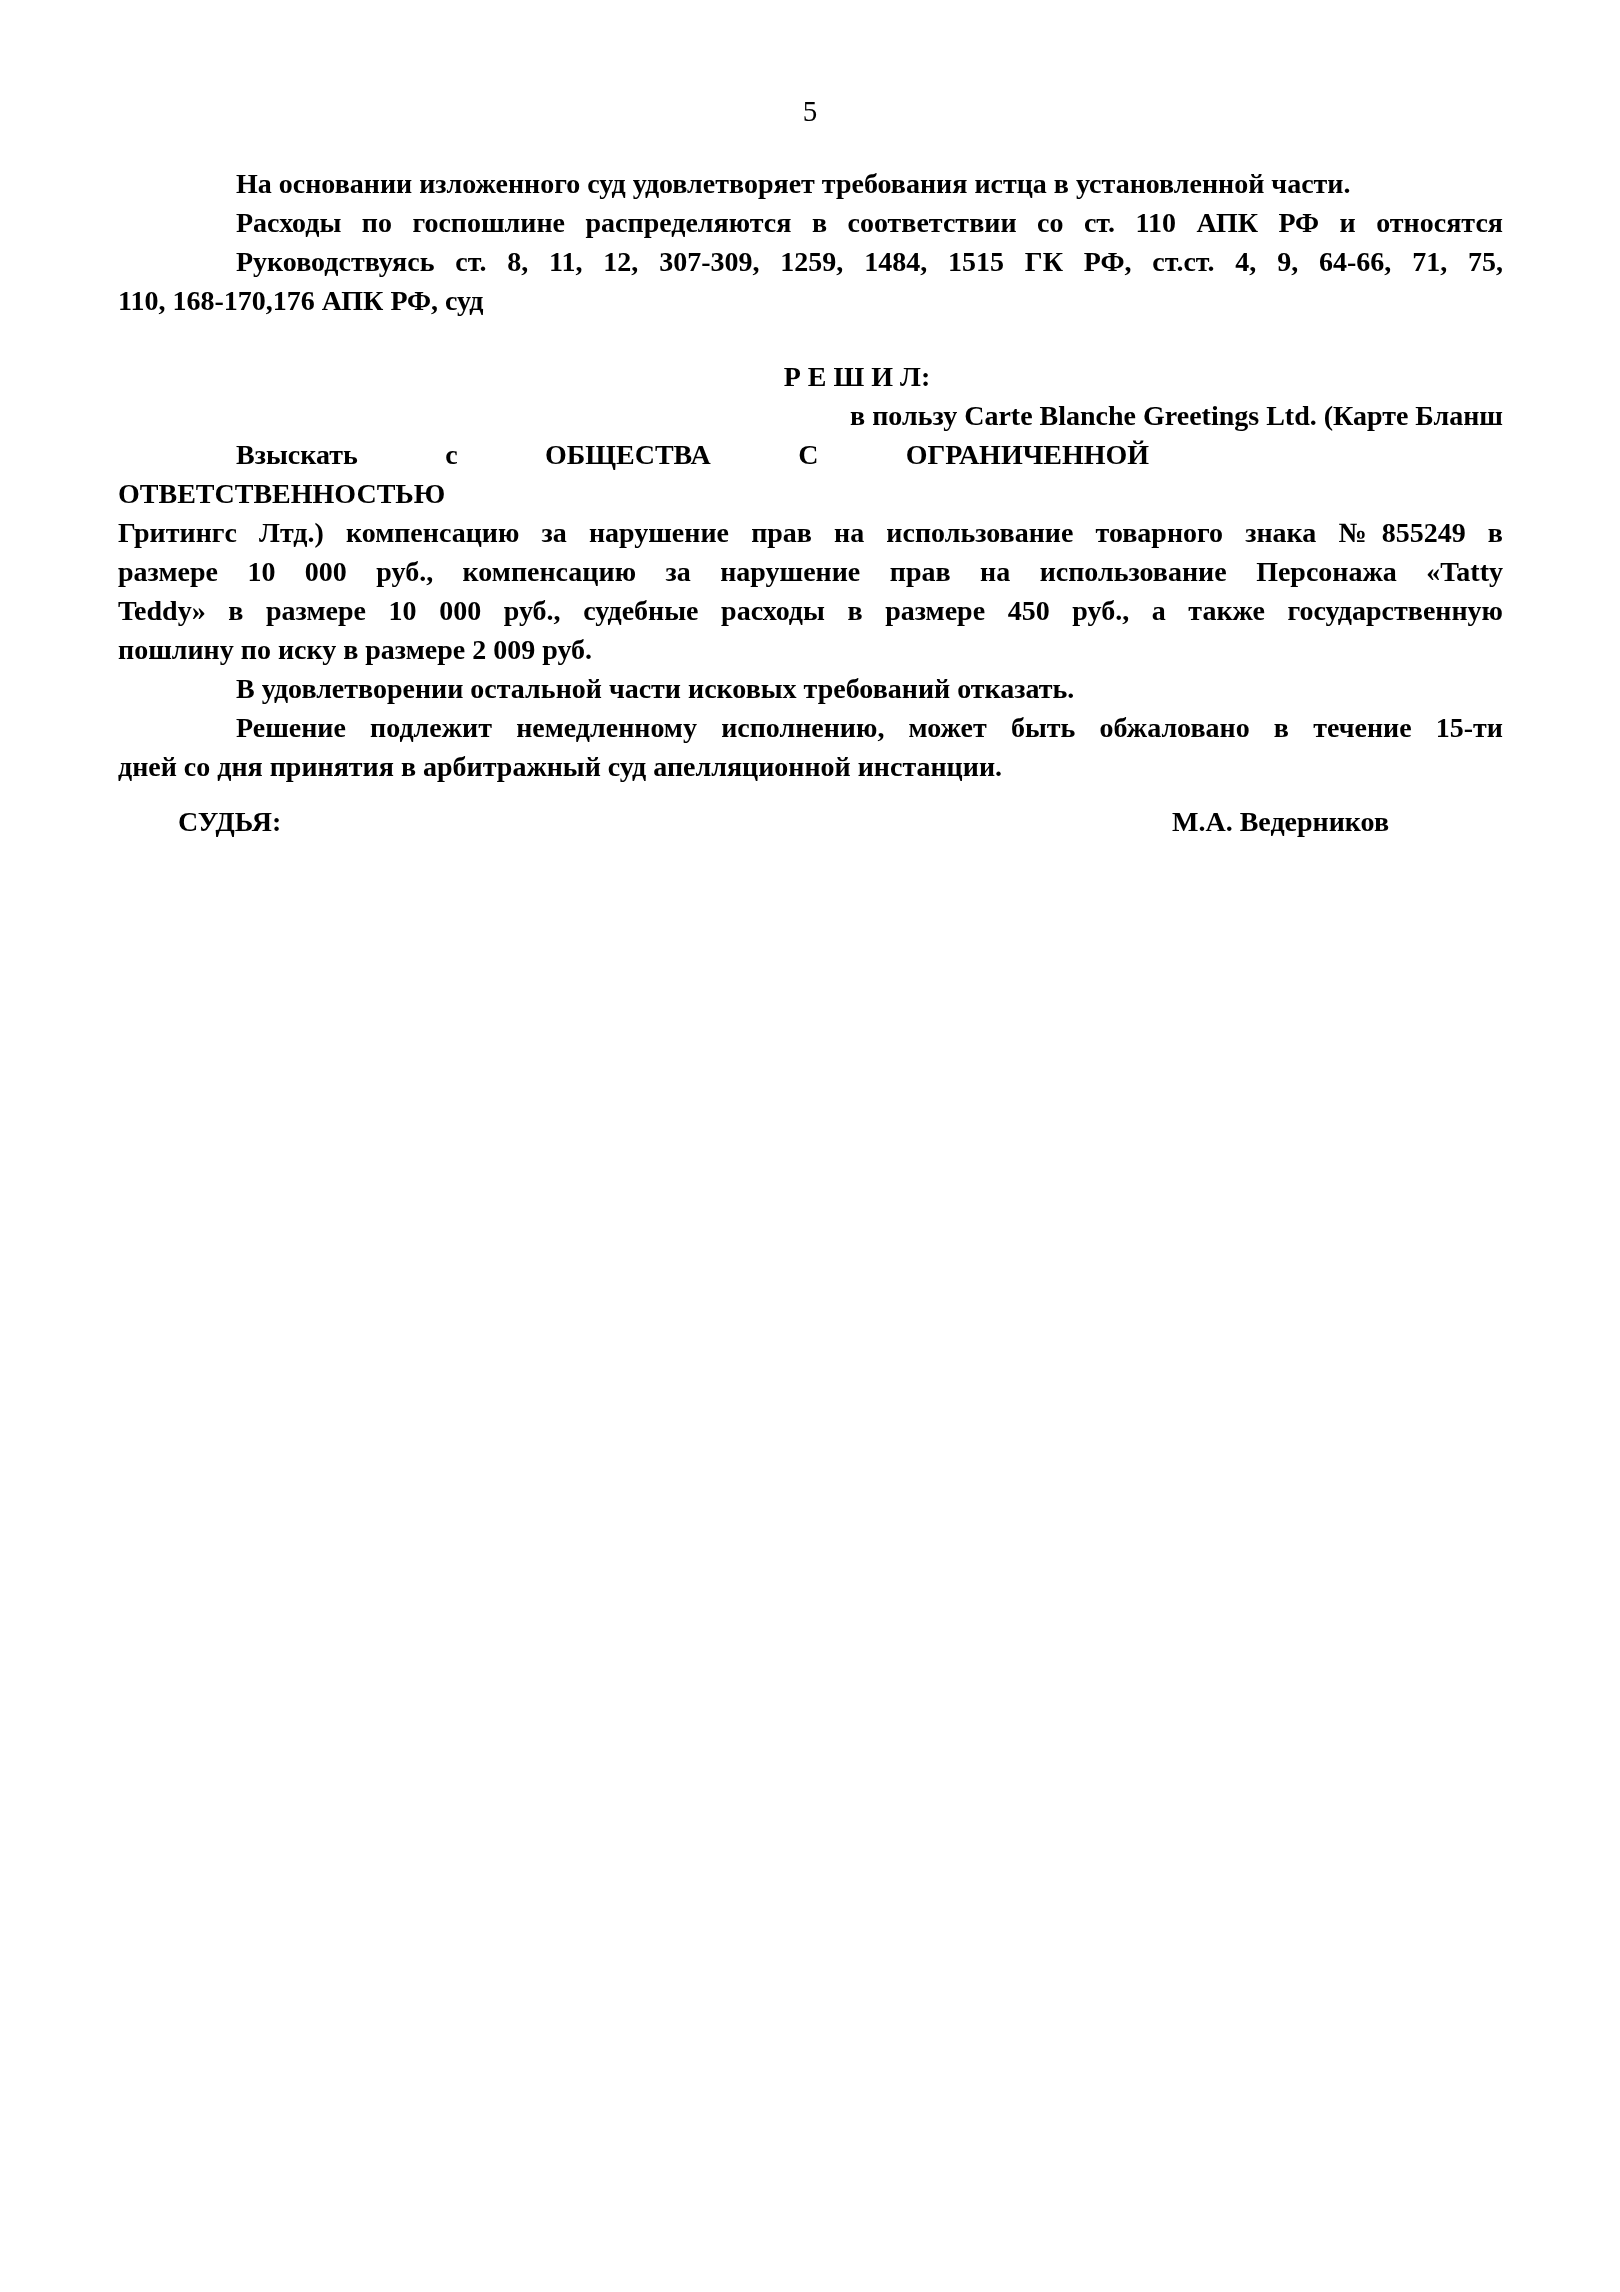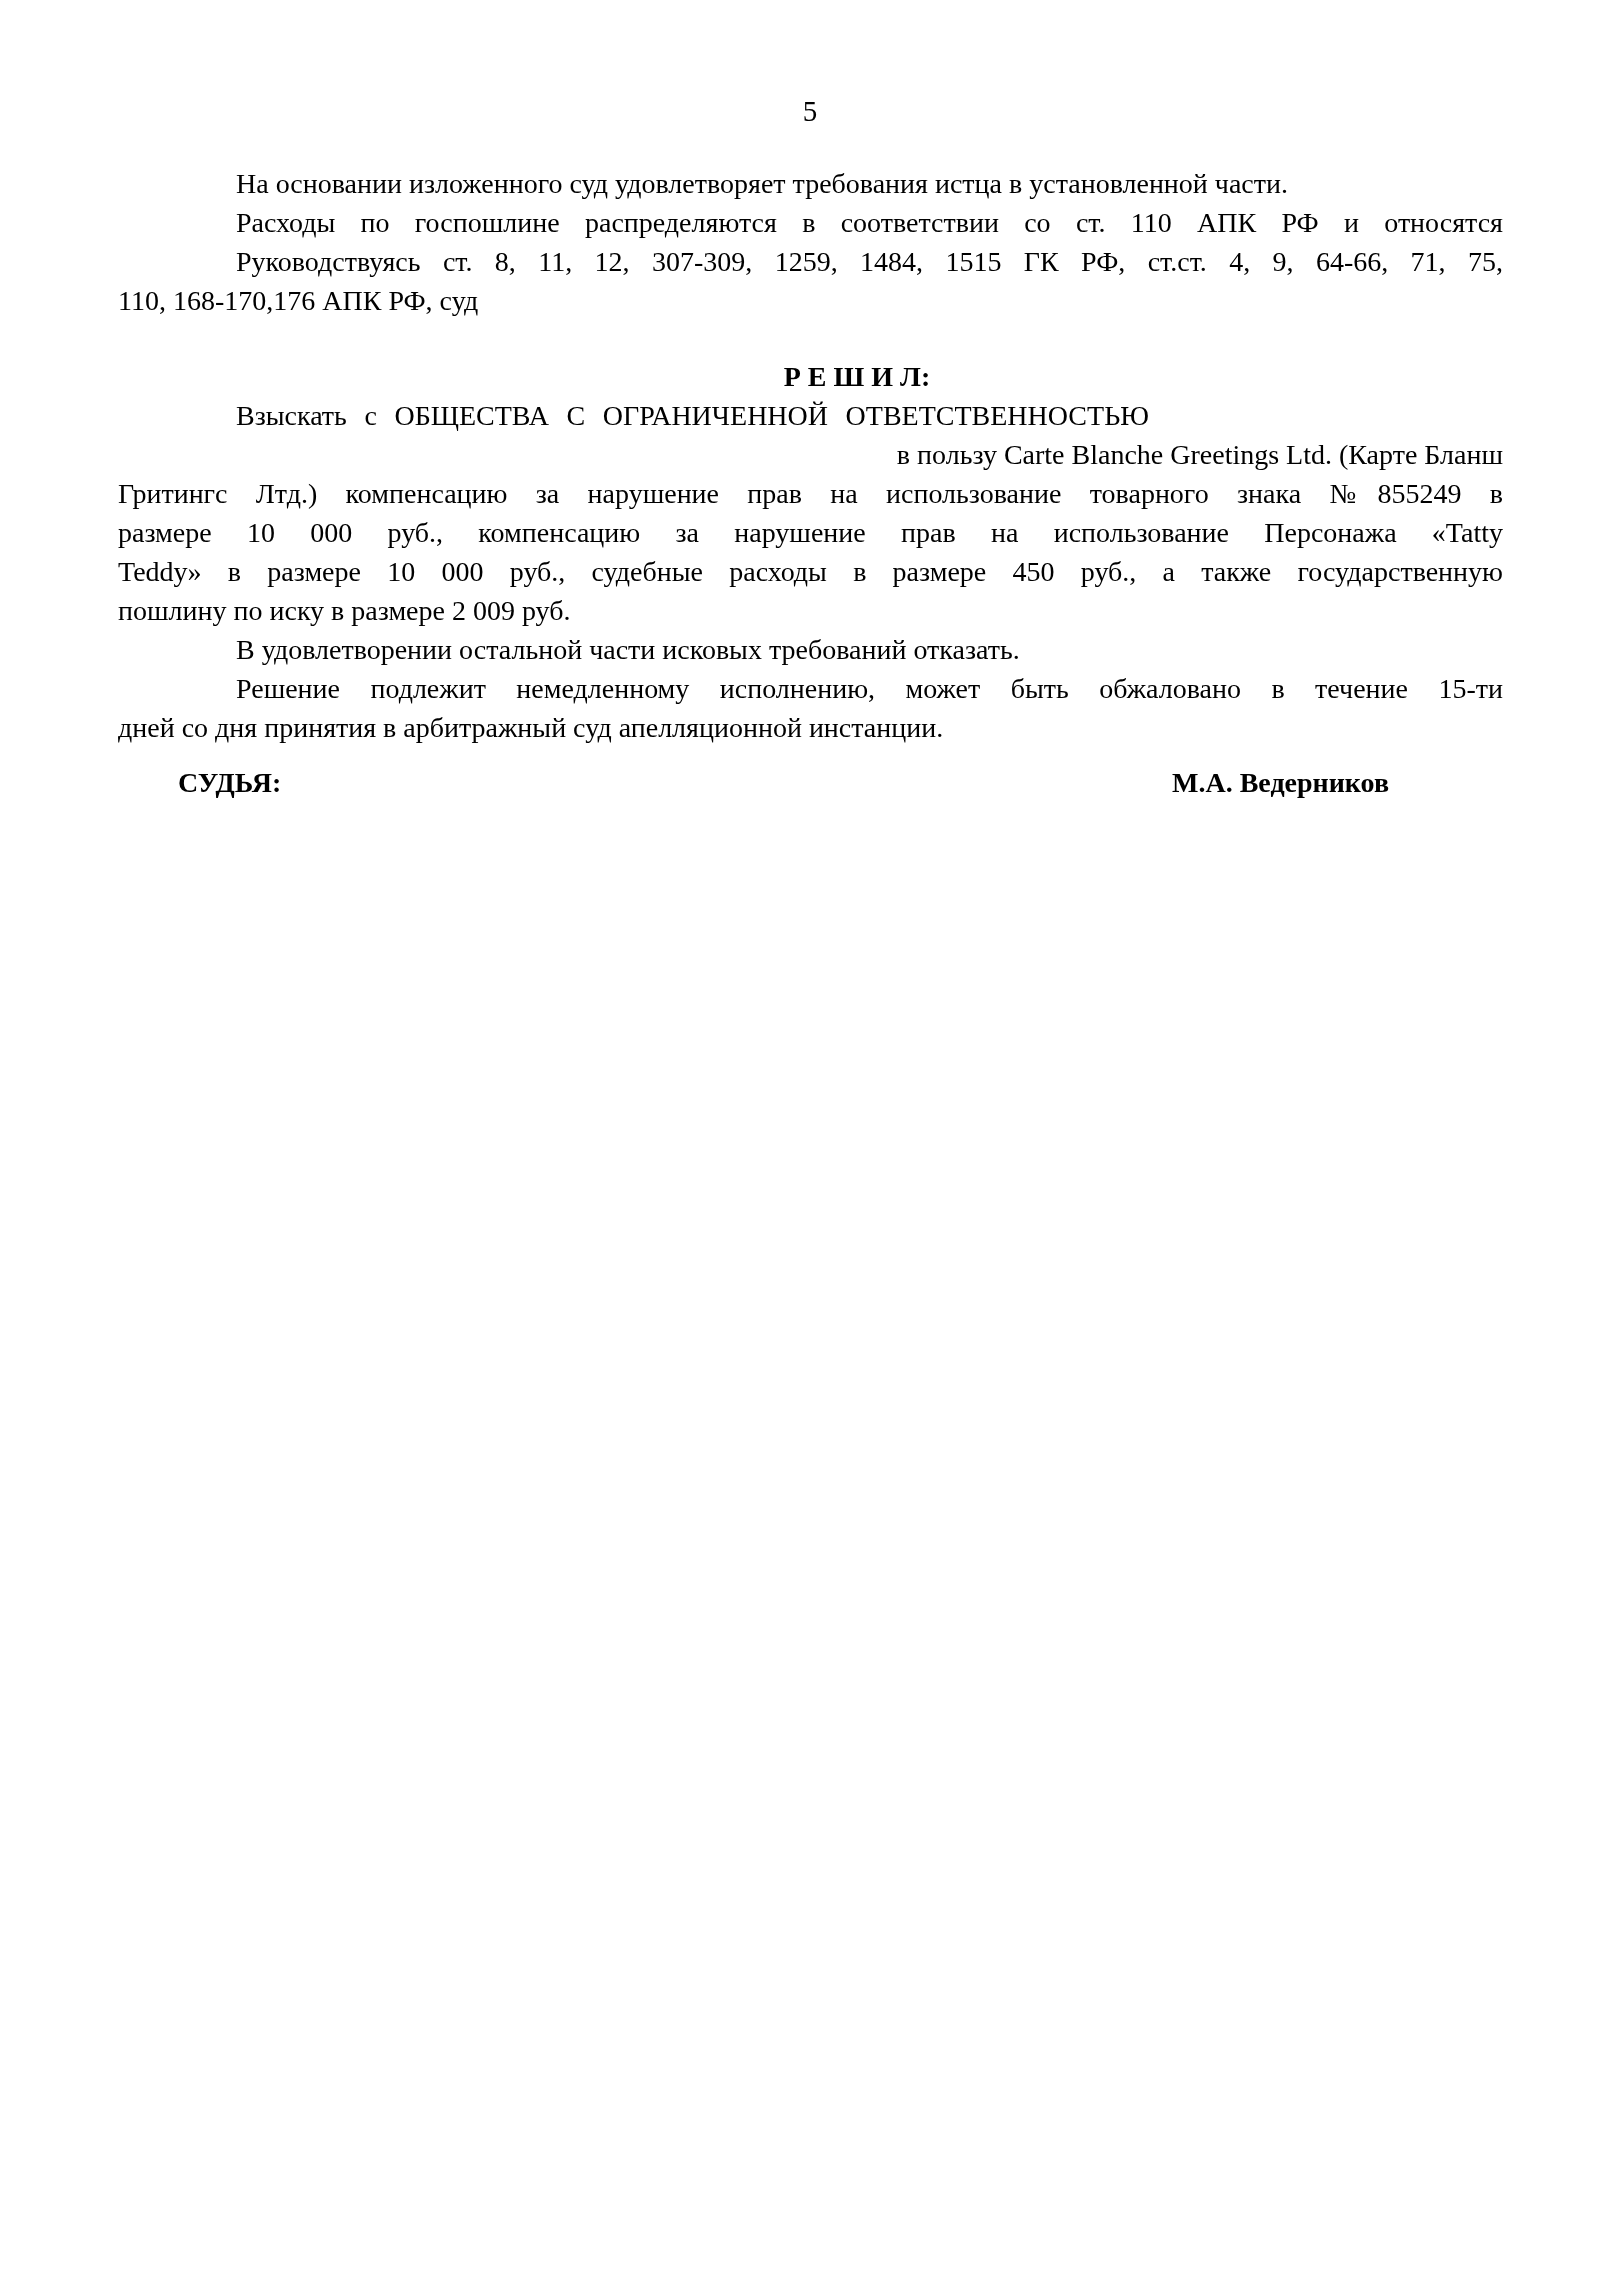--- a/index.html
+++ b/index.html
@@ -22,21 +22,21 @@
     margin-top: 93px;
     text-align: center;
     font-size: 29px;
     line-height: 37px;
   }
   .textblock {
     margin: 34px 118px 0 118px;
     width: 1385px;
     line-height: 39px;
   }
-  .ln { min-height: 39px; }
+  .ln { min-height: 39px; font-weight: bold; }
   
   .l-indent-just {
     text-indent: 118px;
     text-align: justify;
     text-align-last: justify;
   }
   
   .l-just {
     text-align: justify;
     text-align-last: justify;
@@ -82,22 +82,22 @@
 
   <div class="textblock">
 
     <div class="ln l-indent-left">На основании изложенного суд удовлетворяет требования истца в установленной части.</div>
     <div class="ln l-indent-just">Расходы по госпошлине распределяются в соответствии со ст. 110 АПК РФ и относятся</div>
     <div class="ln l-indent-just">Руководствуясь ст. 8, 11, 12, 307-309, 1259, 1484, 1515 ГК РФ, ст.ст. 4, 9, 64-66, 71, 75,</div>
     <div class="ln l-left">110, 168-170,176 АПК РФ, суд</div>
 
     <div class="ln l-heading">Р Е Ш И Л:</div>
 
+    <div class="ln l-right">в пользу Carte Blanche Greetings Ltd. (Карте Бланш</div>
     <div class="ln l-vzyskat">Взыскать с ОБЩЕСТВА С ОГРАНИЧЕННОЙ ОТВЕТСТВЕННОСТЬЮ</div>
-    <div class="ln l-right">в пользу Carte Blanche Greetings Ltd. (Карте Бланш</div>
     <div class="ln l-just">Гритингс Лтд.) компенсацию за нарушение прав на использование товарного знака №855249 в</div>
     <div class="ln l-just">размере 10 000 руб., компенсацию за нарушение прав на использование Персонажа «Tatty</div>
     <div class="ln l-just">Teddy» в размере 10 000 руб., судебные расходы в размере 450 руб., а также государственную</div>
     <div class="ln l-left">пошлину по иску в размере 2 009 руб.</div>
     <div class="ln l-indent-left">В удовлетворении остальной части исковых требований отказать.</div>
     <div class="ln l-indent-just">Решение подлежит немедленному исполнению, может быть обжаловано в течение 15-ти</div>
     <div class="ln l-left">дней со дня принятия в арбитражный суд апелляционной инстанции.</div>
 
     <div class="sig-row">
       <span class="sig-label">СУДЬЯ:</span>

